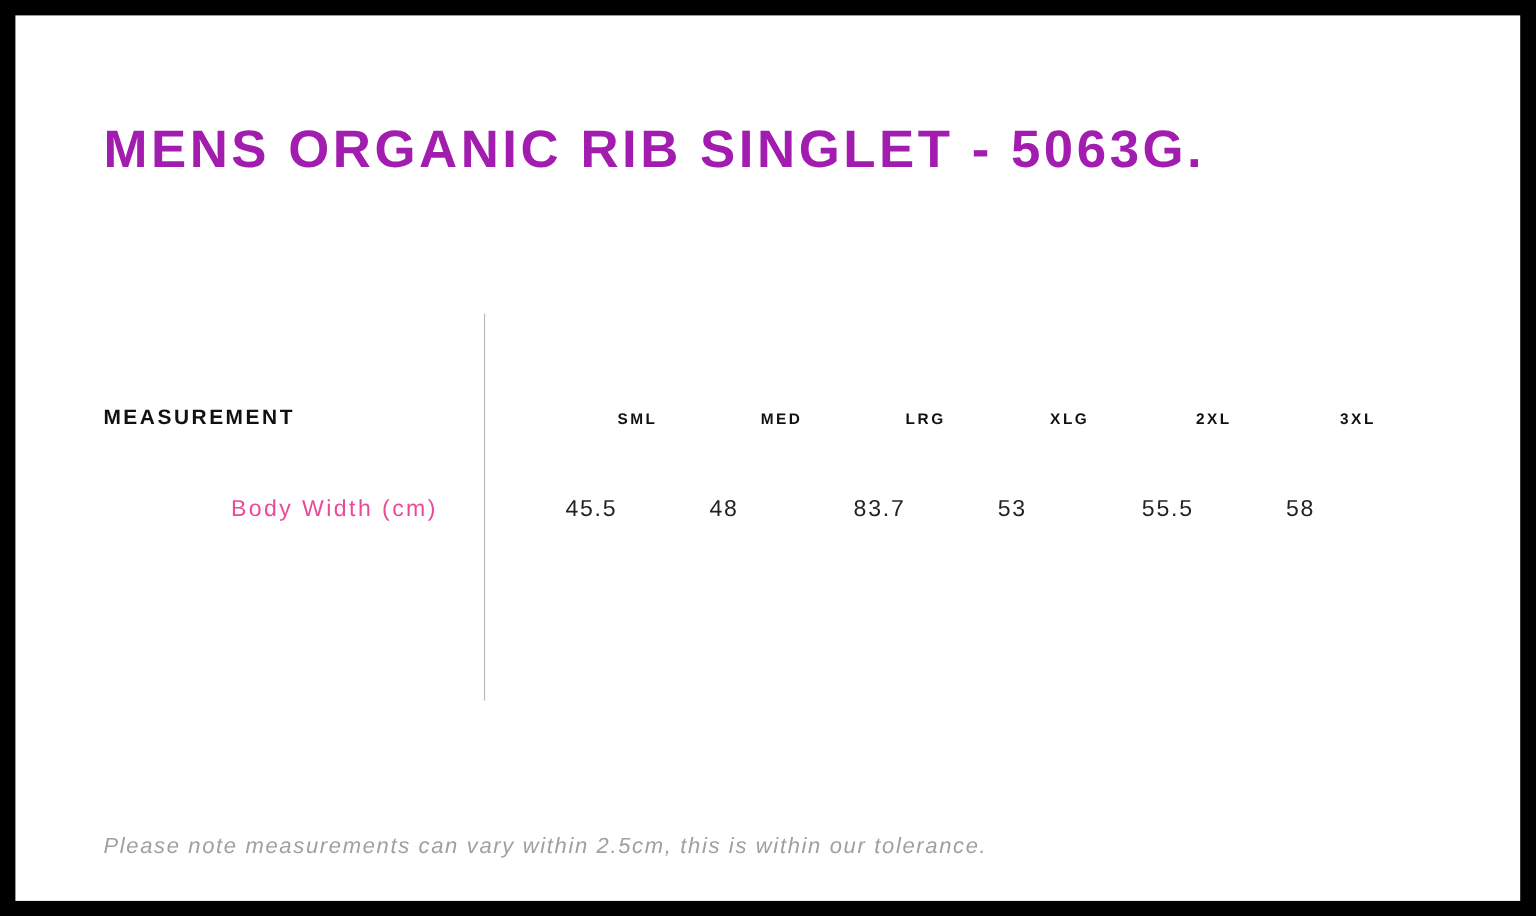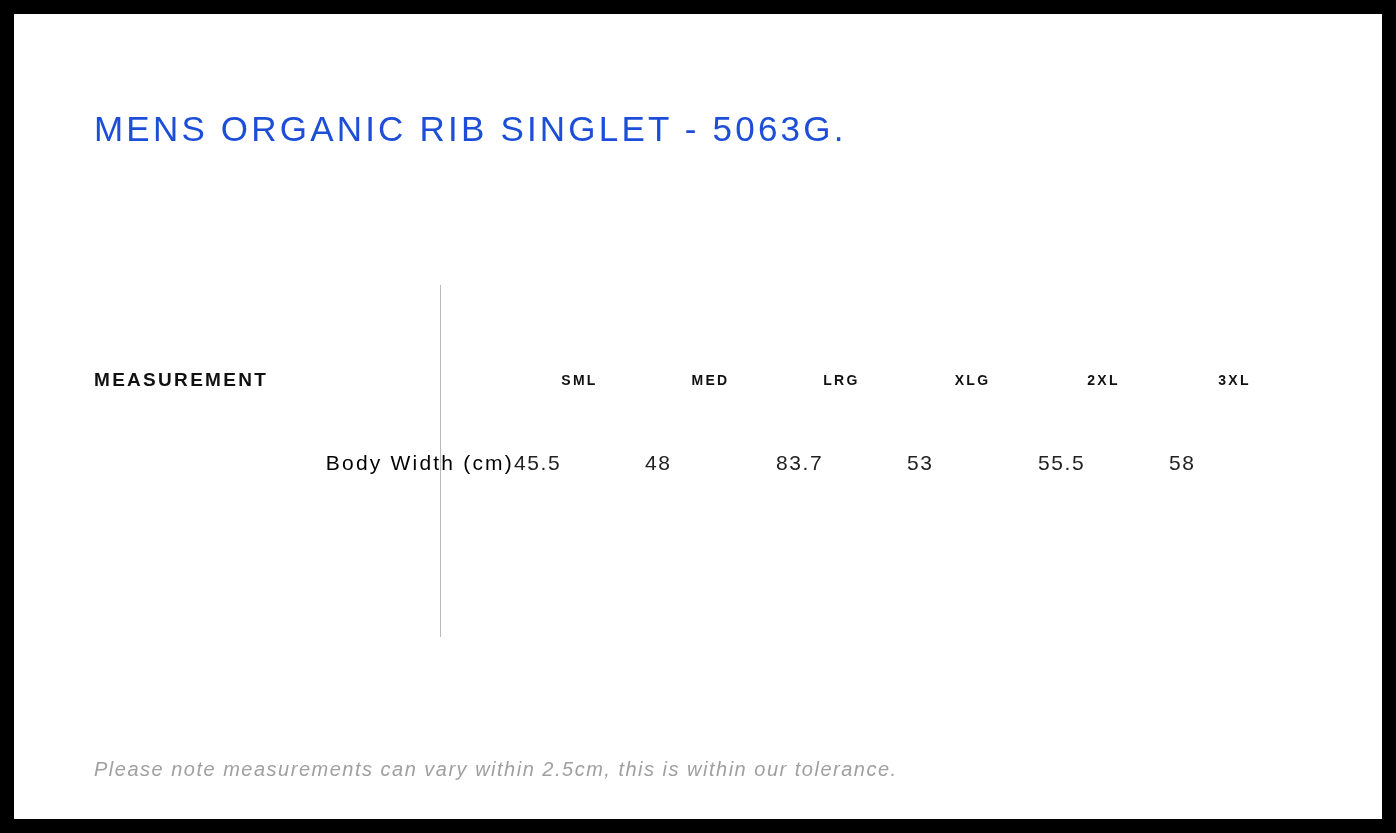--- a/index.html
+++ b/index.html
@@ -19,24 +19,24 @@
     top: 14px;
     width: 1368px;
     height: 805px;
     background: #ffffff;
     box-sizing: border-box;
   }
   .title {
     position: absolute;
     left: 80px;
     top: 95px;
-    font-size: 35px;
-    font-weight: normal;
+    font-size: 48px;
+    font-weight: bold;
     letter-spacing: 3.2px;
-    color: #1d4ed8;
+    color: #a21caf;
     white-space: nowrap;
   }
   .divider {
     position: absolute;
     left: 426px;
     top: 271px;
     width: 1px;
     height: 352px;
     background: #b9b9b9;
   }
@@ -70,24 +70,24 @@
     font-size: 14px;
     font-weight: bold;
     letter-spacing: 2.3px;
     color: #111111;
   }
   .body-row td {
     height: 94px;
     vertical-align: middle;
   }
   .row-label {
-    text-align: right;
+    text-align: center;
     font-size: 21px;
     letter-spacing: 2.2px;
-    color: #000000;
+    color: #ec4899;
     font-weight: normal;
     margin-left: 36px;
   }
   .cell-value {
     text-align: left;
     font-size: 21px;
     letter-spacing: 1.6px;
     color: #222222;
   }
   .note {

